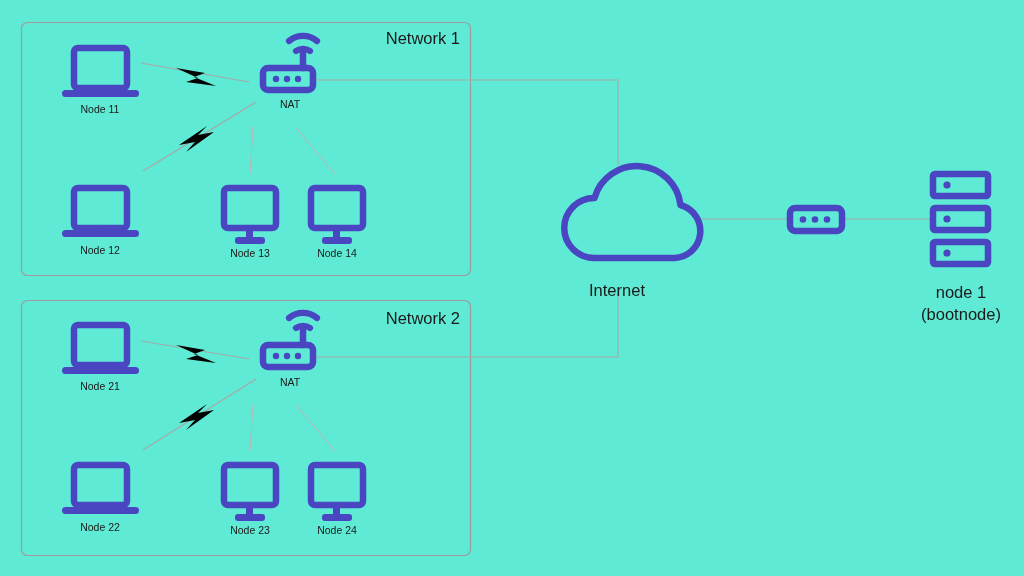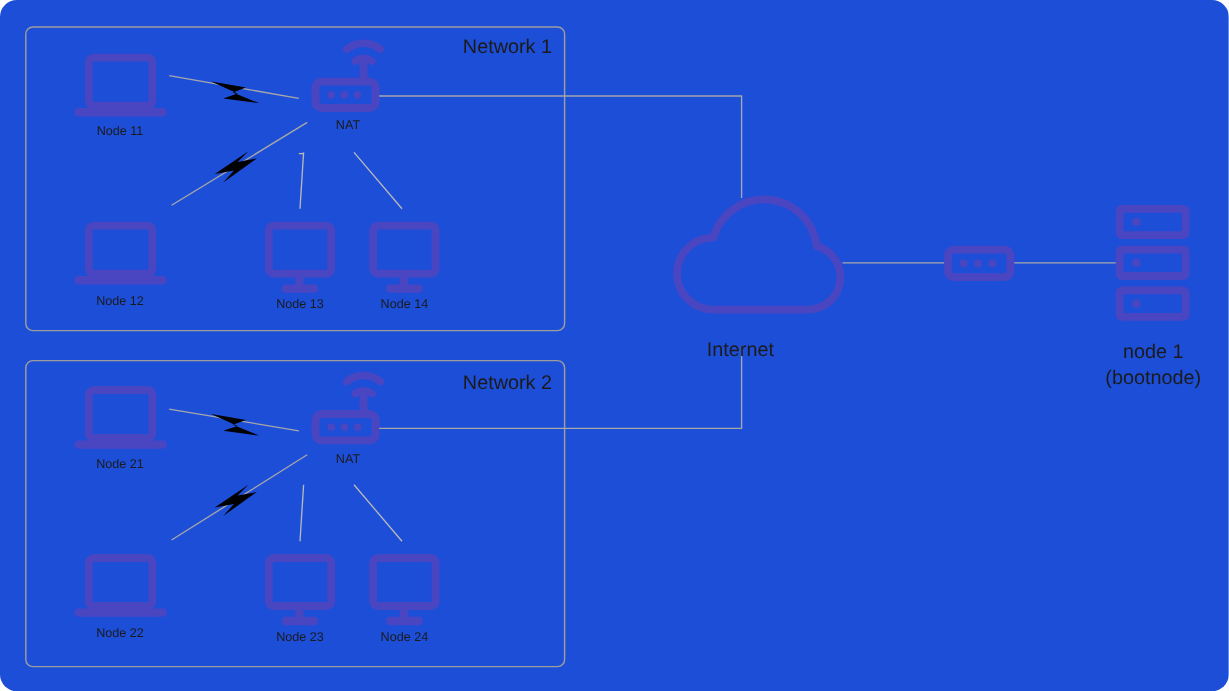--- a/index.html
+++ b/index.html
@@ -9,23 +9,22 @@
     background: #ffffff;
   }
   body {
     font-family: "Liberation Sans", sans-serif;
     -webkit-font-smoothing: antialiased;
   }
   #stage {
     position: relative;
     width: 1024px;
     height: 576px;
-    background: #1d4ed8;
+    background: #5eead4;
     overflow: hidden;
-    border-radius: 14px;
   }
   #stage svg.layer {
     position: absolute;
     left: 0;
     top: 0;
     width: 1024px;
     height: 576px;
   }
   .net-box {
     fill: none;

